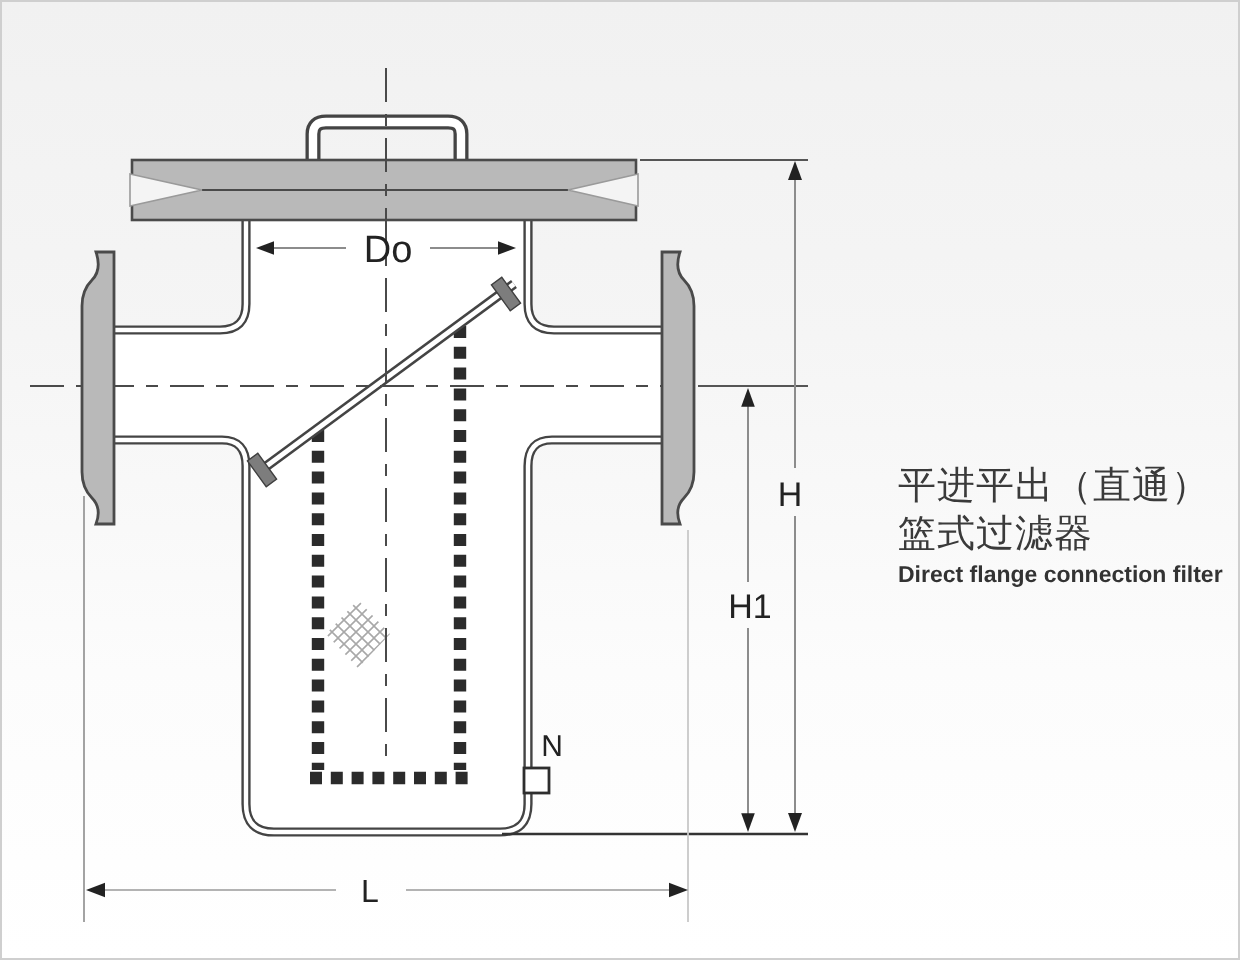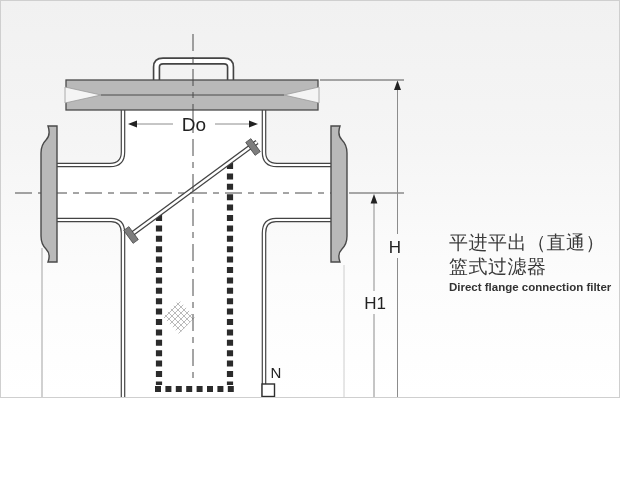--- a/index.html
+++ b/index.html
@@ -3,21 +3,21 @@
 <meta charset="utf-8">
 <style>
   html,body{margin:0;padding:0;}
   body{
     width:620px;height:480px;
     font-family:"Liberation Sans", sans-serif;
     background:#fff;
   }
   .canvas{
     position:relative;
-    width:620px;height:398px;
+    width:620px;height:480px;
     box-sizing:border-box;
     border:1px solid #cfcfcf;
     background:linear-gradient(180deg,#f1f1f1 0%,#f5f5f5 35%,#fcfcfc 70%,#ffffff 100%);
     overflow:hidden;
   }
   svg{display:block;}
   text{font-family:"Liberation Sans", sans-serif;}
   .dim-label{fill:#222222;}
   .title-zh{fill:#3a3a3a;font-size:19px;letter-spacing:0.5px;}
   .title-en{fill:#333333;font-size:11.5px;font-weight:bold;}

